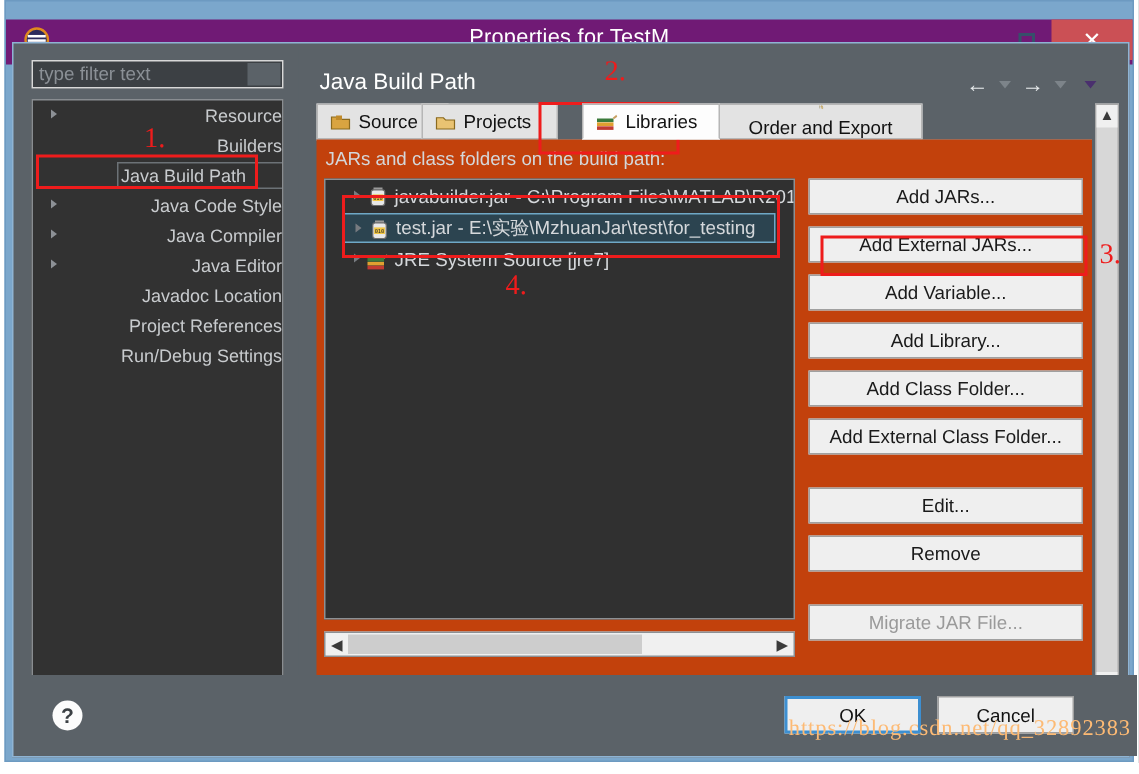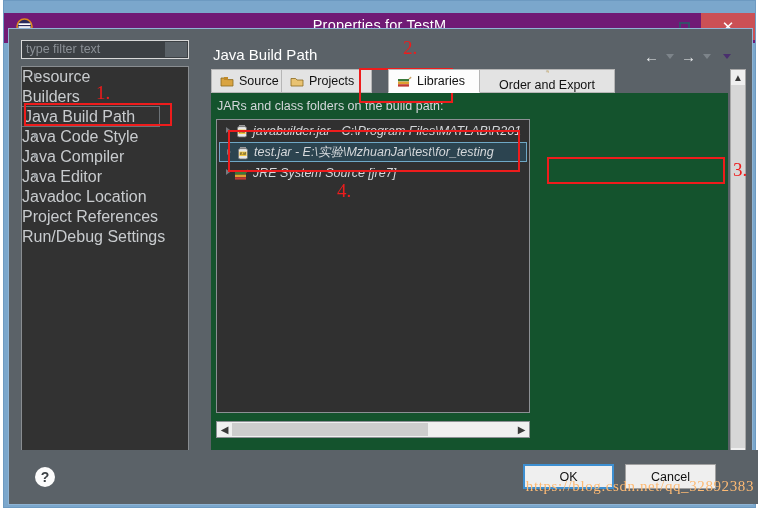--- a/index.html
+++ b/index.html
@@ -127,23 +127,24 @@
     height: 411px;
     background: #323232;
     border: 1px solid #898d91;
     box-sizing: border-box;
     overflow: hidden;
   }
   .tree-item {
     position: relative;
     height: 20px;
     line-height: 20px;
-    font-size: 16px;
+    font-size: 12px;
     color: #c8cbce;
     white-space: nowrap;
+    text-align: right;
   }
   .tree-item .arrow {
     position: absolute;
     left: 12px; top: 6px;
     width: 0; height: 0;
     border-left: 4px solid #8d9196;
     border-top: 3.5px solid transparent;
     border-bottom: 3.5px solid transparent;
   }
   .tree-item.sel-box .lbl {
@@ -213,21 +214,21 @@
     z-index: 3;
   }
 
   
   .tab-content {
     position: absolute;
     left: 12px;
     top: 60px;
     width: 517px;
     height: 371px;
-    background: #14532d;
+    background: #c2410c;
   }
   .content-label {
     position: absolute;
     left: 6px; top: 6px;
     font-size: 12.5px;
     color: #d4d7da;
   }
   .jar-list {
     position: absolute;
     left: 5px;
@@ -241,22 +242,21 @@
   }
   .jar-row {
     position: relative;
     height: 20px;
     line-height: 20px;
     font-size: 12.5px;
     color: #d5d8db;
     white-space: nowrap;
     padding-left: 34px;
     box-sizing: border-box;
-    margin: 1px 2px;
-    font-style: italic;
+    margin: 1px 12px;
   }
   .jar-row.selected {
     background: #2c4450;
     border: 1px solid #6fa8c6;
     box-sizing: border-box;
     line-height: 18px;
     height: 20px;
   }
   .jar-row .twisty {
     position: absolute;
@@ -588,20 +588,31 @@
             </div>
           </div>
 
           <div class="hscroll">
             <div class="hs-arrow">◀</div>
             <div class="hs-thumb"></div>
             <div style="flex:1"></div>
             <div class="hs-arrow">▶</div>
           </div>
 
+          <div class="btn-col">
+            <div class="ebtn">Add JARs...</div>
+            <div class="ebtn">Add External JARs...</div>
+            <div class="ebtn">Add Variable...</div>
+            <div class="ebtn">Add Library...</div>
+            <div class="ebtn">Add Class Folder...</div>
+            <div class="ebtn">Add External Class Folder...</div>
+            <div class="ebtn gap-top">Edit...</div>
+            <div class="ebtn">Remove</div>
+            <div class="ebtn disabled gap-top">Migrate JAR File...</div>
+          </div>
         </div>
 
         <div class="vscroll">
           <div class="vs-arrow vs-up">▲</div>
           <div class="vs-arrow vs-down">▼</div>
         </div>
       </div>
 
       <div class="bottom-bar">
         <div class="help-icon">?</div>

